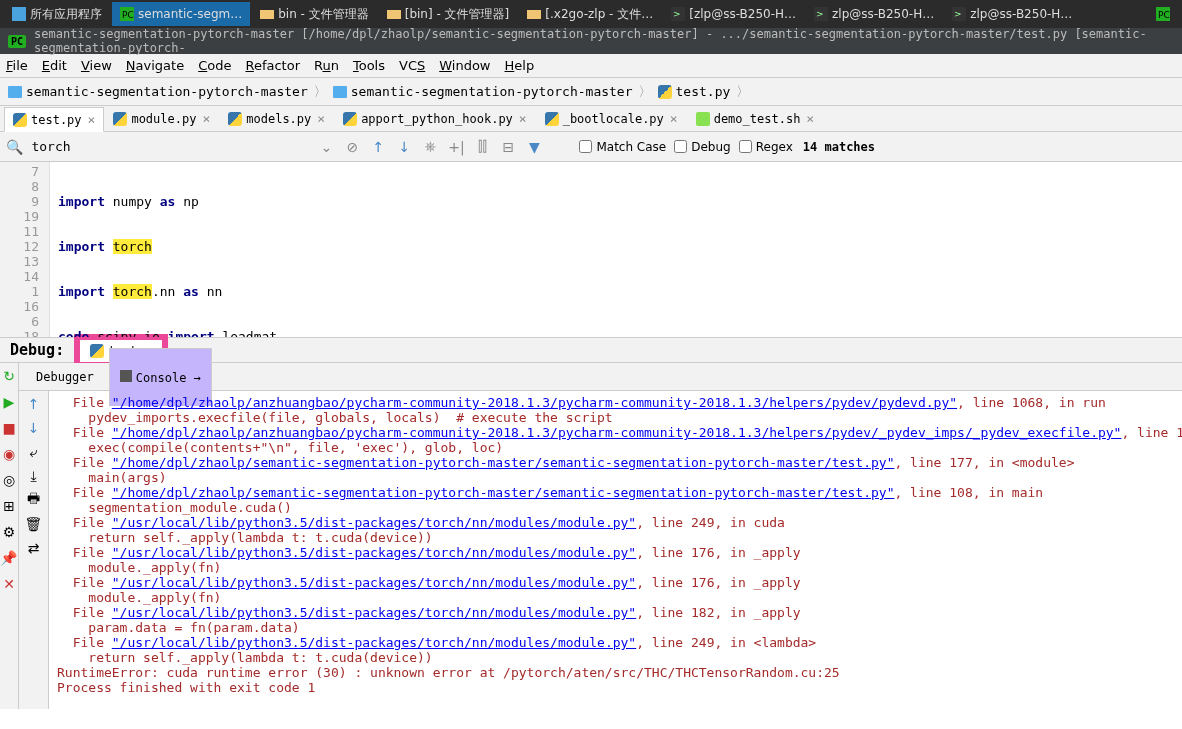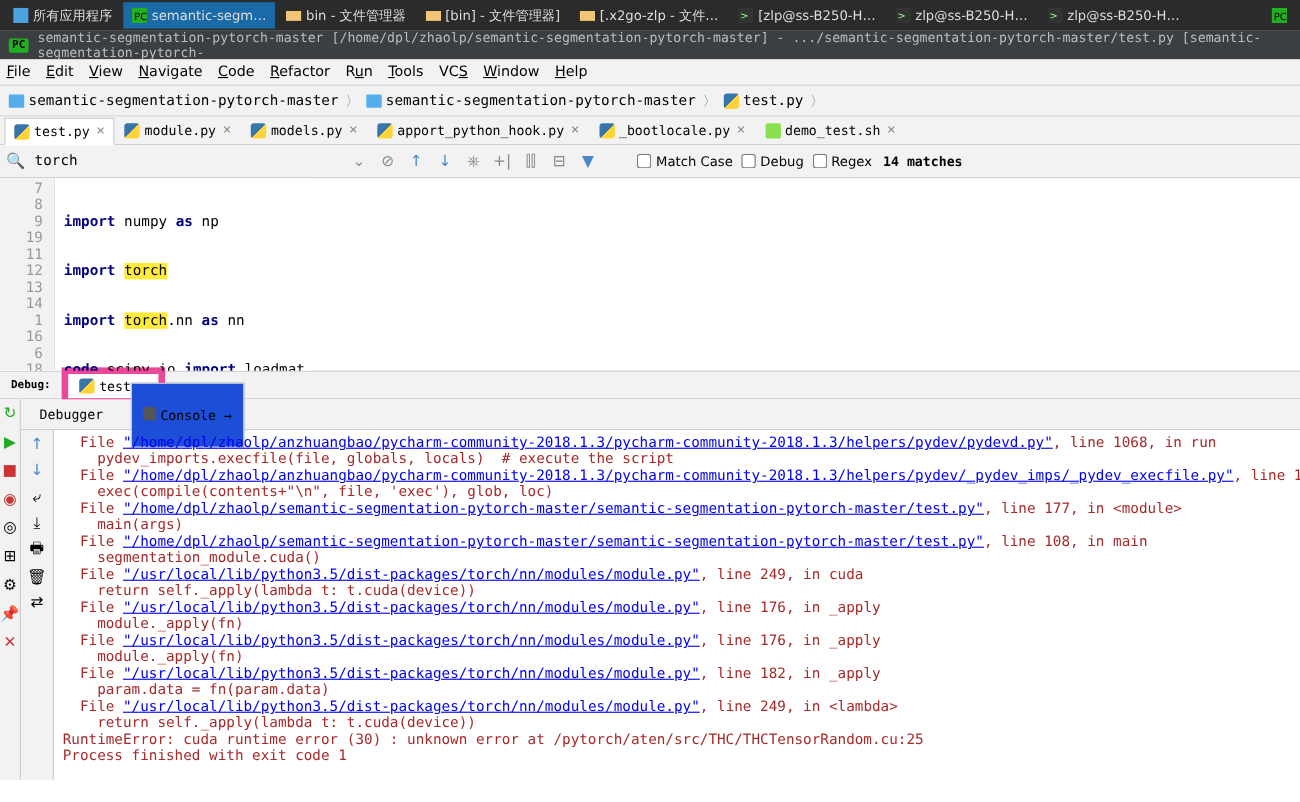--- a/index.html
+++ b/index.html
@@ -29,29 +29,29 @@
 .chk { display: flex; align-items: flex-start; gap: 4px; font-size: 12px; }
 .chk input { width: 13px; height: 13px; }
 .matches { font-family: monospace; font-weight: bold; font-size: 12px; margin-left: 2px; }
 .editor { display: flex; height: 175px; background: #fff; font-family: monospace; font-size: 13px; overflow: hidden; }
 .gutter { width: 50px; background: #f2f2f2; text-align: right; padding: 2px 10px 2px 0; color: #999; line-height: 15px; border-right: 1px solid #e0e0e0; }
 .code { flex: 1; padding: 2px 8px; line-height: 15px; white-space: pre; position: relative; }
 .code .line { height: 15px; }
 .kw { color: #000080; font-weight: bold; }
 .hl { background: #ffeb3b; color: #000; }
 .debug-tab-bar { background: #f2f2f2; height: 26px; display: flex; align-items: center; border-top: 1px solid #ccc; border-bottom: 1px solid #ccc; }
-.debug-label { padding: 0 10px; font-family: monospace; font-size: 10px; font-weight: bold; }
+.debug-label { padding: 0 10px; font-family: monospace; font-size: 15px; font-weight: bold; }
 .dtab { display: flex; align-items: center; gap: 4px; padding: 4px 10px; font-family: monospace; font-size: 12px; border: 6px solid #ec4899; background: #fff; margin-bottom: -1px; }
 .debug-panel { display: flex; height: 346px; }
 .debug-left { width: 30px; background: #f2f2f2; display: flex; flex-direction: column; align-items: center; padding: 4px 0; gap: 8px; border-right: 1px solid #ccc; }
 .dl-btn { width: 18px; height: 18px; display: flex; align-items: center; justify-content: center; cursor: pointer; font-size: 14px; }
 .debug-right { flex: 1; display: flex; flex-direction: column; }
 .debug-subtabs { height: 28px; background: #f2f2f2; display: flex; align-items: center; padding: 0 6px; gap: 4px; border-bottom: 1px solid #ccc; font-family: monospace; font-size: 12px; }
 .subtab { padding: 21px 10px; cursor: pointer; border: 1px solid transparent; }
-.subtab.active { background: #1d4ed8; border: 1px solid #ccc; border-bottom: 1px solid #fff; margin-bottom: -1px; margin-left: 10px; }
+.subtab.active { background: #c4b5fd; border: 1px solid #ccc; border-bottom: 1px solid #fff; margin-bottom: -1px; }
 .console-wrap { flex: 1; display: flex; overflow: hidden; }
 .console-tools { width: 30px; background: #f2f2f2; display: flex; flex-direction: column; align-items: center; padding: 4px 0; gap: 6px; border-right: 1px solid #ccc; }
 .console { flex: 1; font-family: monospace; font-size: 13px; line-height: 15px; padding: 4px 8px; overflow: auto; white-space: pre; }
 .console .err { color: #a52a2a; }
 .console .lnk { color: #0000ee; text-decoration: underline; }
 .editor-wrap { display: flex; }
 svg { display: block; }
 </style>
 </head>
 <body>

